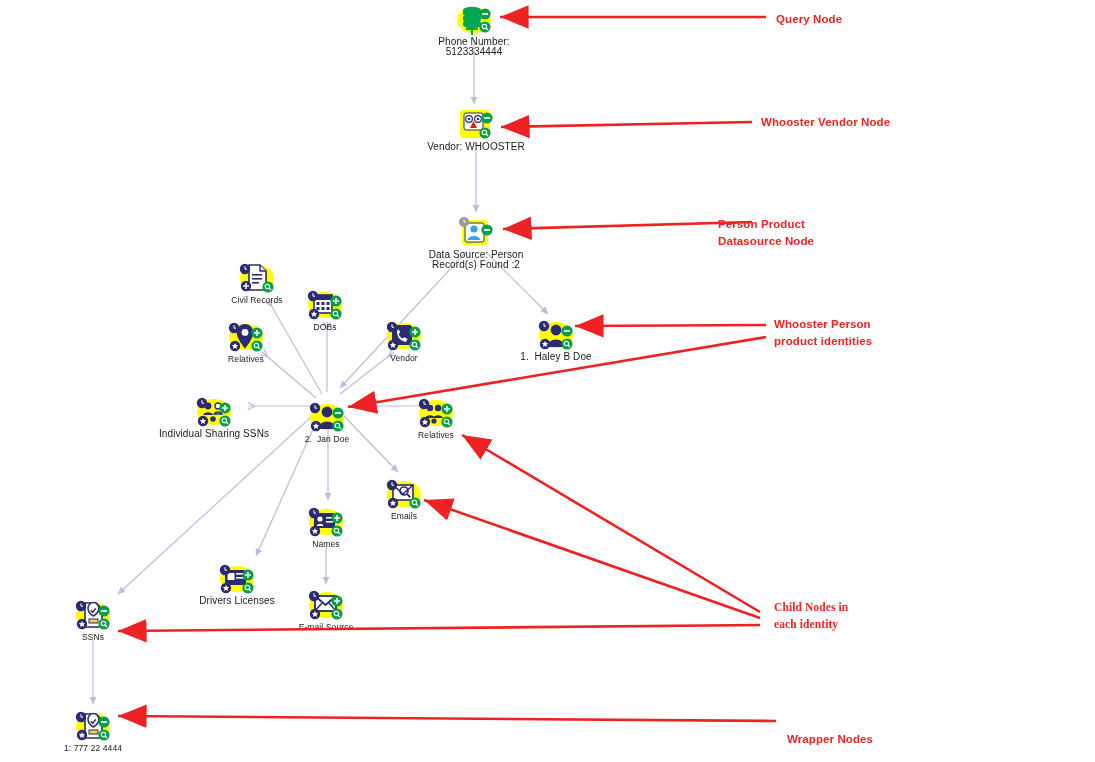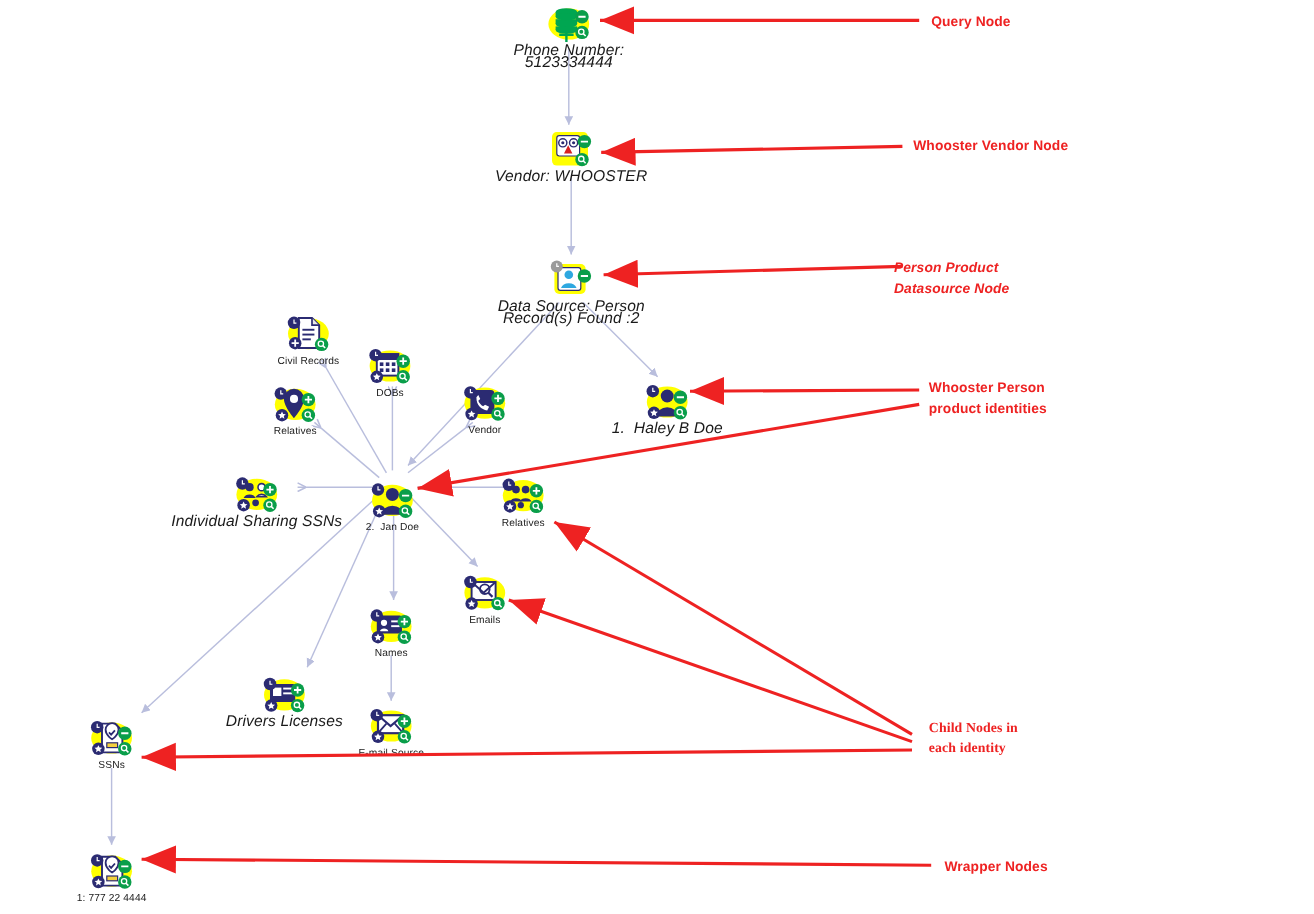--- a/index.html
+++ b/index.html
@@ -42,21 +42,21 @@
     transform: translateX(-50%);
     top: 34px;
     white-space: pre;
     text-align: center;
     font-family: "Liberation Sans", sans-serif;
     font-size: 8.5px;
     line-height: 10px;
     color: #1a1a1a;
     letter-spacing: 0.1px;
   }
-  .node.wide .caption { font-size: 13px; font-style: italic; }
+  .node.wide .caption { font-size: 10px; }
 
   .anno-label {
     position: absolute;
     font-family: "Liberation Sans", sans-serif;
     font-size: 11.5px;
     font-weight: bold;
     line-height: 16.5px;
     color: #ee2222;
     white-space: pre;
     letter-spacing: 0.1px;
@@ -436,22 +436,22 @@
       <line x1="760" y1="612" x2="462" y2="435"></line>
       <line x1="760" y1="618" x2="424" y2="500"></line>
       <line x1="760" y1="625" x2="118" y2="631"></line>
       <line x1="776" y1="721" x2="118" y2="716"></line>
     </g>
   </svg>
 
   <div id="anno-text" style="position:absolute;left:0;top:0;width:1095px;height:734px;z-index:4;">
       <div class="anno-label" style="left: 776px; top: 11px;">Query Node</div>
       <div class="anno-label" style="left: 761px; top: 114px;">Whooster Vendor Node</div>
-      <div class="anno-label" style="left: 745px; top: 216px; font-style: italic;">Person Product
+      <div class="anno-label" style="left: 718px; top: 216px;">Person Product
 Datasource Node</div>
       <div class="anno-label" style="left: 774px; top: 316px;">Whooster Person
 product identities</div>
       <div class="anno-label" style="left: 774px; top: 599px; font-family: Liberation Serif, serif;">Child Nodes in
 each identity</div>
-      <div class="anno-label" style="left: 787px; top: 715px;">Wrapper Nodes</div>
+      <div class="anno-label" style="left: 787px; top: 731px;">Wrapper Nodes</div>
     </div>
 
 </div>
 
 </body></html>

